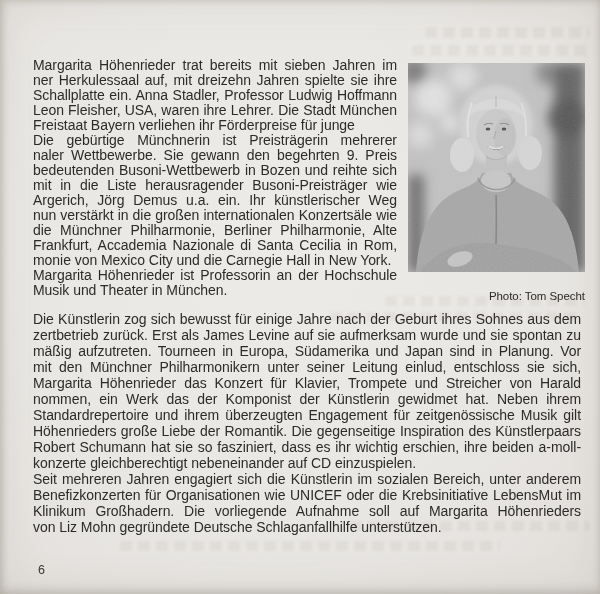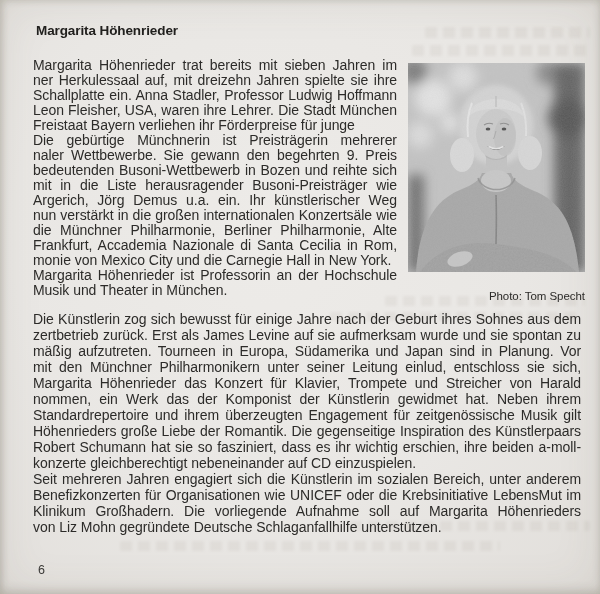--- a/index.html
+++ b/index.html
@@ -47,21 +47,20 @@
 
 <div class="page">
 
   <div class="ghost g1"></div>
   <div class="ghost g2"></div>
   <div class="ghost g3"></div>
   <div class="ghost g4"></div>
   <div class="ghost g5"></div>
   <div class="ghost g6"></div>
 
-  <div class="title">Margarita Höhenrieder</div>
 
   <div class="narrow-col">
       <div class="line">Margarita Höhenrieder trat bereits mit sieben Jahren im Münch-</div>
       <div class="line">ner Herkulessaal auf, mit dreizehn Jahren spielte sie ihre erste</div>
       <div class="line">Schallplatte ein. Anna Stadler, Professor Ludwig Hoffmann und</div>
       <div class="line">Leon Fleisher, USA, waren ihre Lehrer. Die Stadt München und der</div>
       <div class="line last">Freistaat Bayern verliehen ihr Förderpreise für junge Musiker.</div>
       <div class="line">Die gebürtige Münchnerin ist Preisträgerin mehrerer internatio-</div>
       <div class="line">naler Wettbewerbe. Sie gewann den begehrten 9. Preis beim</div>
       <div class="line">bedeutenden Busoni-Wettbewerb in Bozen und reihte sich hier-</div>

